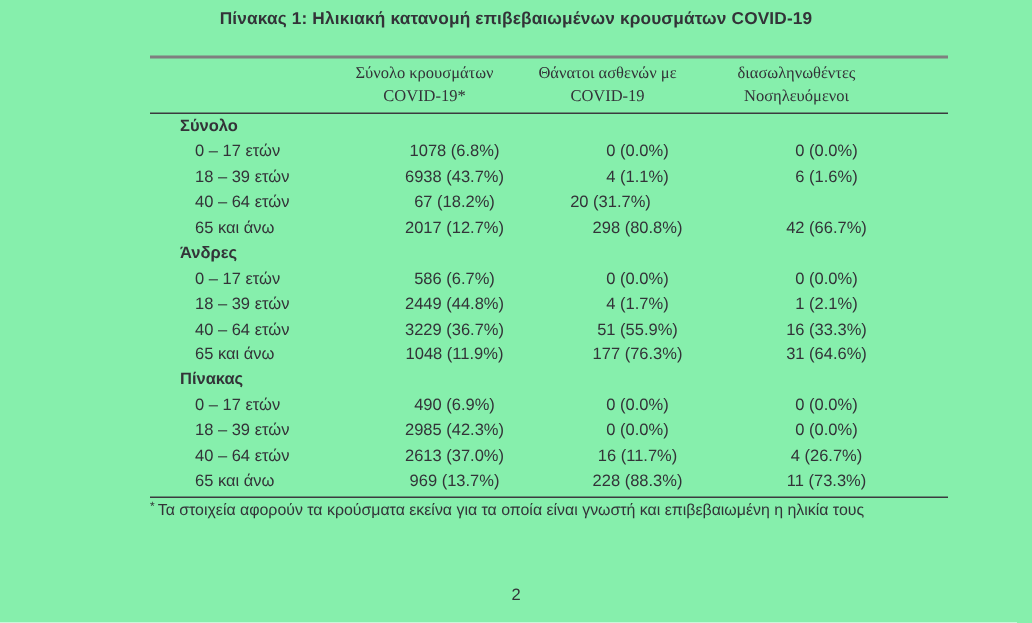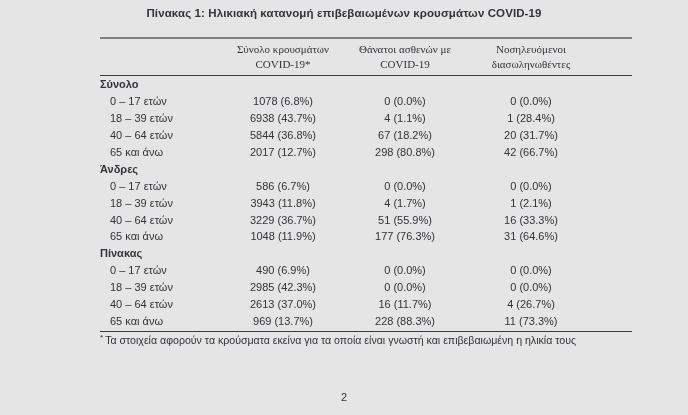--- a/index.html
+++ b/index.html
@@ -11,21 +11,21 @@
     width: 688px;
     height: 415px;
     font-family: "Liberation Sans", "DejaVu Sans", sans-serif;
     color: #333338;
     -webkit-font-smoothing: antialiased;
   }
   .sheet {
     position: relative;
     width: 688px;
     height: 415px;
-    background: #e5e5e5;
+    background: #86efac;
     overflow: hidden;
   }
   .doc-title {
     position: absolute;
     top: 7px;
     left: 0;
     right: 0;
     text-align: center;
     font-size: 11.5px;
     font-weight: 600;
@@ -54,20 +54,21 @@
     font-family: Liberation Serif, serif;
   }
   .th span { display: block; }
   .th-last { padding-right: 36px; }
   .tbody { }
   .tr {
     display: grid;
     grid-template-columns: 122px 122px 122px 166px;
     height: 16.9px;
     align-items: center;
+    margin-left: 20px;
   }
   .td { white-space: nowrap; }
   .td.sec-name {
     font-weight: 700;
     padding-left: 0px;
   }
   .td.label { padding-left: 10px; }
   .td.val { text-align: center; }
   .td.val-last { text-align: center; padding-right: 36px; }
   .tfoot-rule {
@@ -110,45 +111,44 @@
       <div class="th"></div>
       <div class="th">
         <span>Σύνολο κρουσμάτων</span>
         <span>COVID-19*</span>
       </div>
       <div class="th">
         <span>Θάνατοι ασθενών με</span>
         <span>COVID-19</span>
       </div>
       <div class="th th-last">
+        <span>διασωληνωθέντες</span>
         <span>Νοσηλευόμενοι</span>
-        <span>διασωληνωθέντες</span>
       </div>
     </div>
 
     <div class="tbody">
 
       <div class="tr">
         <div class="td sec-name">Σύνολο</div>
       </div>
       <div class="tr">
         <div class="td label">0 – 17 ετών</div>
         <div class="td val">1078 (6.8%)</div>
         <div class="td val">0 (0.0%)</div>
         <div class="td val-last">0 (0.0%)</div>
       </div>
       <div class="tr">
         <div class="td label">18 – 39 ετών</div>
         <div class="td val">6938 (43.7%)</div>
         <div class="td val">4 (1.1%)</div>
-        <div class="td val-last">1 (28.4%)</div>
+        <div class="td val-last">6 (1.6%)</div>
       </div>
       <div class="tr">
         <div class="td label">40 – 64 ετών</div>
-        <div class="td val">5844 (36.8%)</div>
         <div class="td val">67 (18.2%)</div>
         <div class="td val-last">20 (31.7%)</div>
       </div>
       <div class="tr">
         <div class="td label">65 και άνω</div>
         <div class="td val">2017 (12.7%)</div>
         <div class="td val">298 (80.8%)</div>
         <div class="td val-last">42 (66.7%)</div>
       </div>
 
@@ -156,21 +156,21 @@
         <div class="td sec-name">Άνδρες</div>
       </div>
       <div class="tr">
         <div class="td label">0 – 17 ετών</div>
         <div class="td val">586 (6.7%)</div>
         <div class="td val">0 (0.0%)</div>
         <div class="td val-last">0 (0.0%)</div>
       </div>
       <div class="tr">
         <div class="td label">18 – 39 ετών</div>
-        <div class="td val">3943 (11.8%)</div>
+        <div class="td val">2449 (44.8%)</div>
         <div class="td val">4 (1.7%)</div>
         <div class="td val-last">1 (2.1%)</div>
       </div>
       <div class="tr">
         <div class="td label">40 – 64 ετών</div>
         <div class="td val">3229 (36.7%)</div>
         <div class="td val">51 (55.9%)</div>
         <div class="td val-last">16 (33.3%)</div>
       </div>
       <div class="tr">

